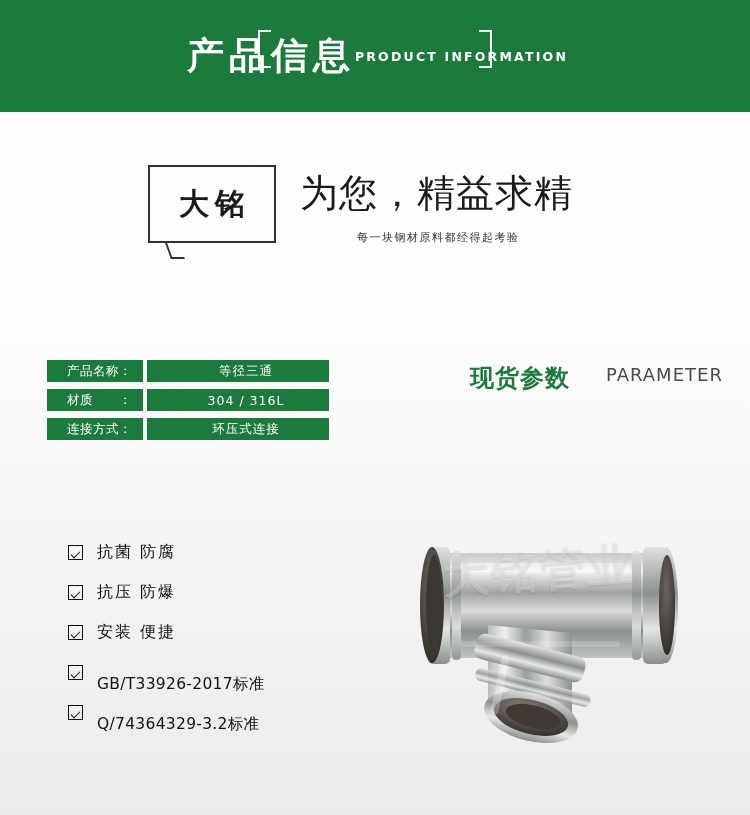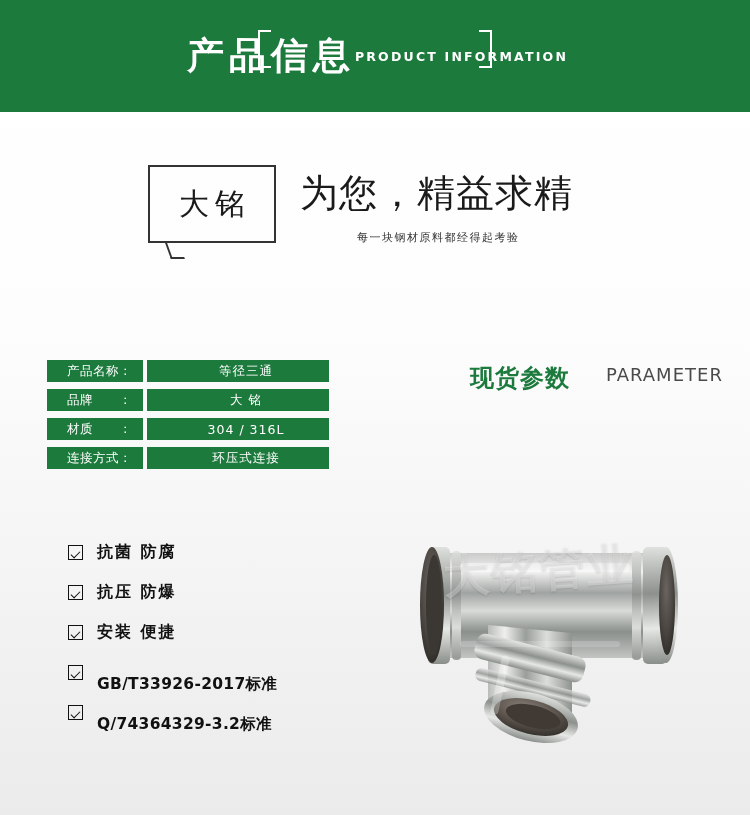--- a/index.html
+++ b/index.html
@@ -58,21 +58,21 @@
     width: 750px; height: 125px;
   }
   .logo-box {
     position: absolute; left: 148px; top: 15px;
     width: 128px; height: 78px;
     border: 2px solid #333333;
     display: flex; align-items: center; justify-content: center;
   }
   .logo-box span {
     font-size: 30px; letter-spacing: 6px; color: #1a1a1a;
-    font-weight: normal; padding-left: 6px;
+    font-weight: bold; padding-left: 6px;
     font-family: "DejaVu Serif","Liberation Serif", serif;
   }
   .logo-tail {
     position: absolute; left: 168px; top: 93px;
     width: 0; height: 0;
     border-left: 2px solid #333;
     border-bottom: 2px solid #333;
     width: 14px; height: 16px;
     transform: skewX(20deg);
   }
@@ -156,21 +156,21 @@
     position: absolute;
     left: 2px; top: 5px;
     width: 8px; height: 4px;
     border-left: 1.6px solid #111;
     border-bottom: 1.6px solid #111;
     transform: rotate(-45deg);
   }
   .feat-text {
     font-size: 16px; color: #111111;
     letter-spacing: 2px;
-    font-weight: bold;
+    font-weight: normal;
     white-space: nowrap;
     text-align: center;
   }
   .feat-text.ascii { letter-spacing: 0.3px; font-size: 15.5px; margin-top: 24px; }
 
   
   .photo {
     position: absolute; left: 400px; top: 505px;
     width: 330px; height: 265px;
   }
@@ -211,25 +211,20 @@
   </div>
 
   <div class="param-cn">现货参数</div>
   <div class="param-en">PARAMETER</div>
 
   <div class="spec-table">
     <div class="spec-row">
       <div class="spec-label">产品名称：</div>
       <div class="spec-gap"></div>
       <div class="spec-value">等径三通</div>
-    </div>
-    <div class="spec-row">
-      <div class="spec-label">品牌　　：</div>
-      <div class="spec-gap"></div>
-      <div class="spec-value">大  铭</div>
     </div>
     <div class="spec-row">
       <div class="spec-label">材质　　：</div>
       <div class="spec-gap"></div>
       <div class="spec-value">304 / 316L</div>
     </div>
     <div class="spec-row">
       <div class="spec-label">连接方式：</div>
       <div class="spec-gap"></div>
       <div class="spec-value">环压式连接</div>

